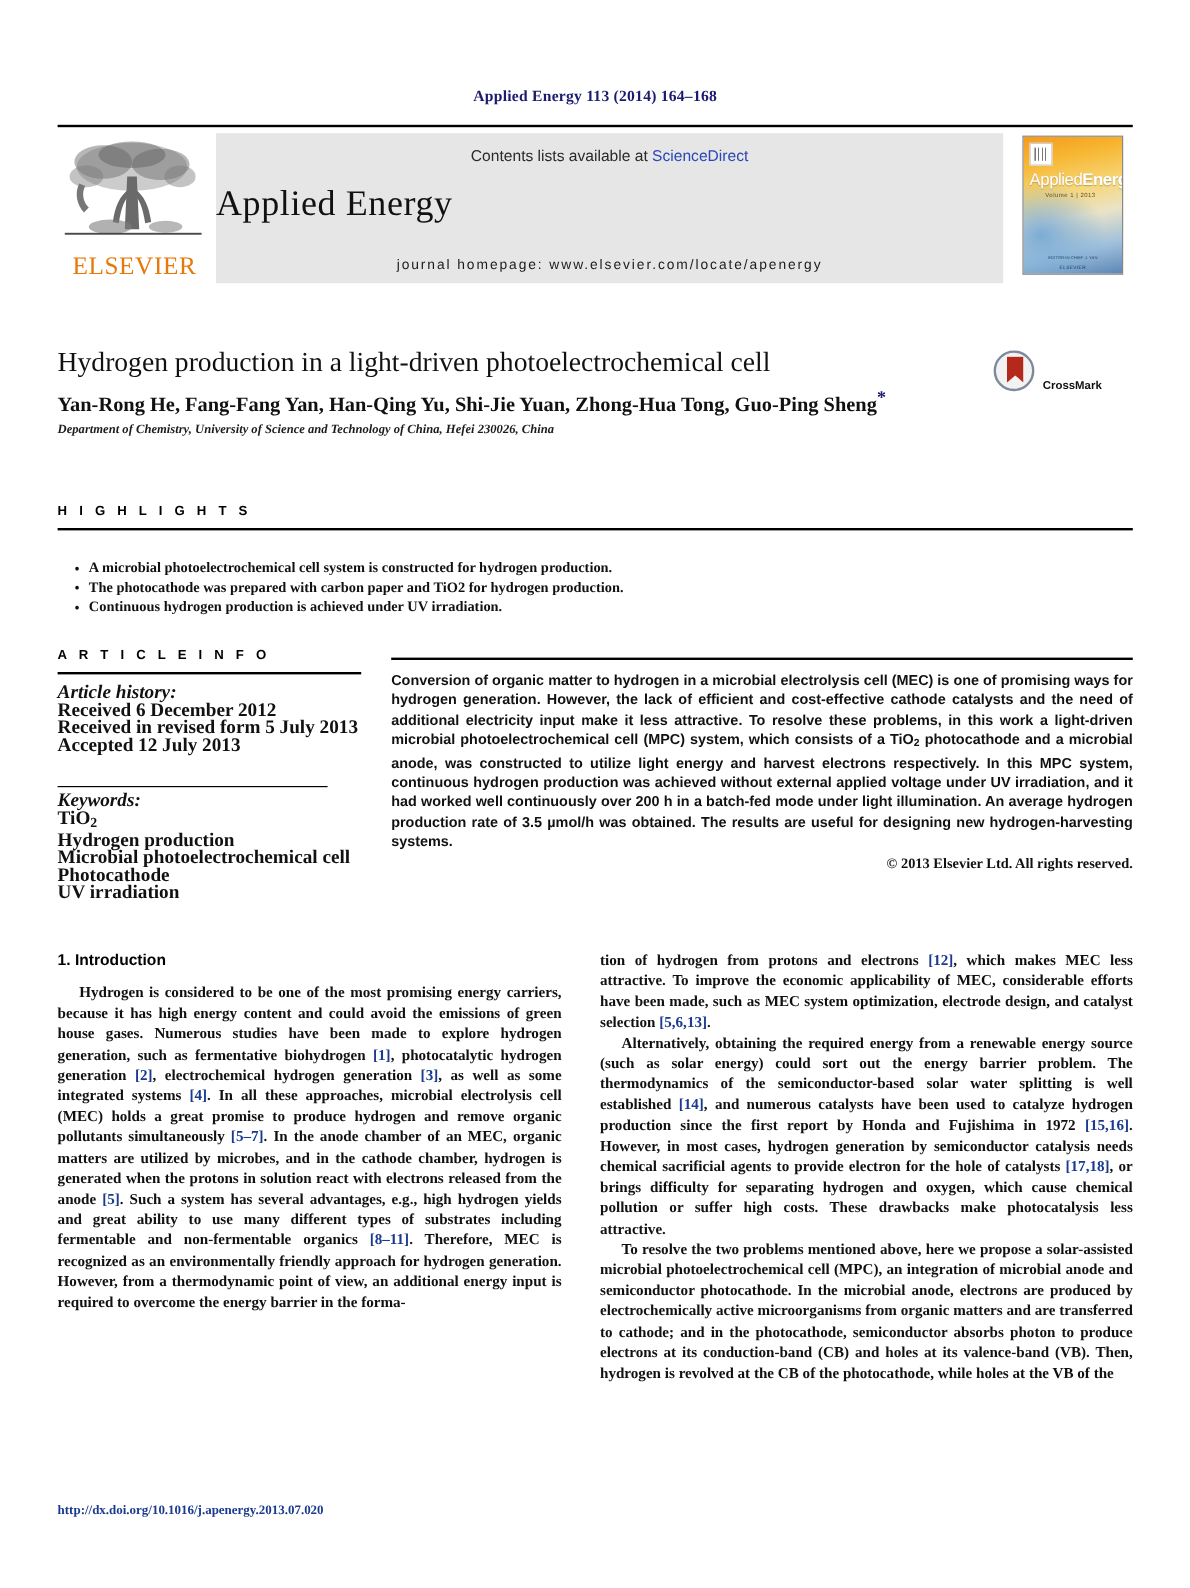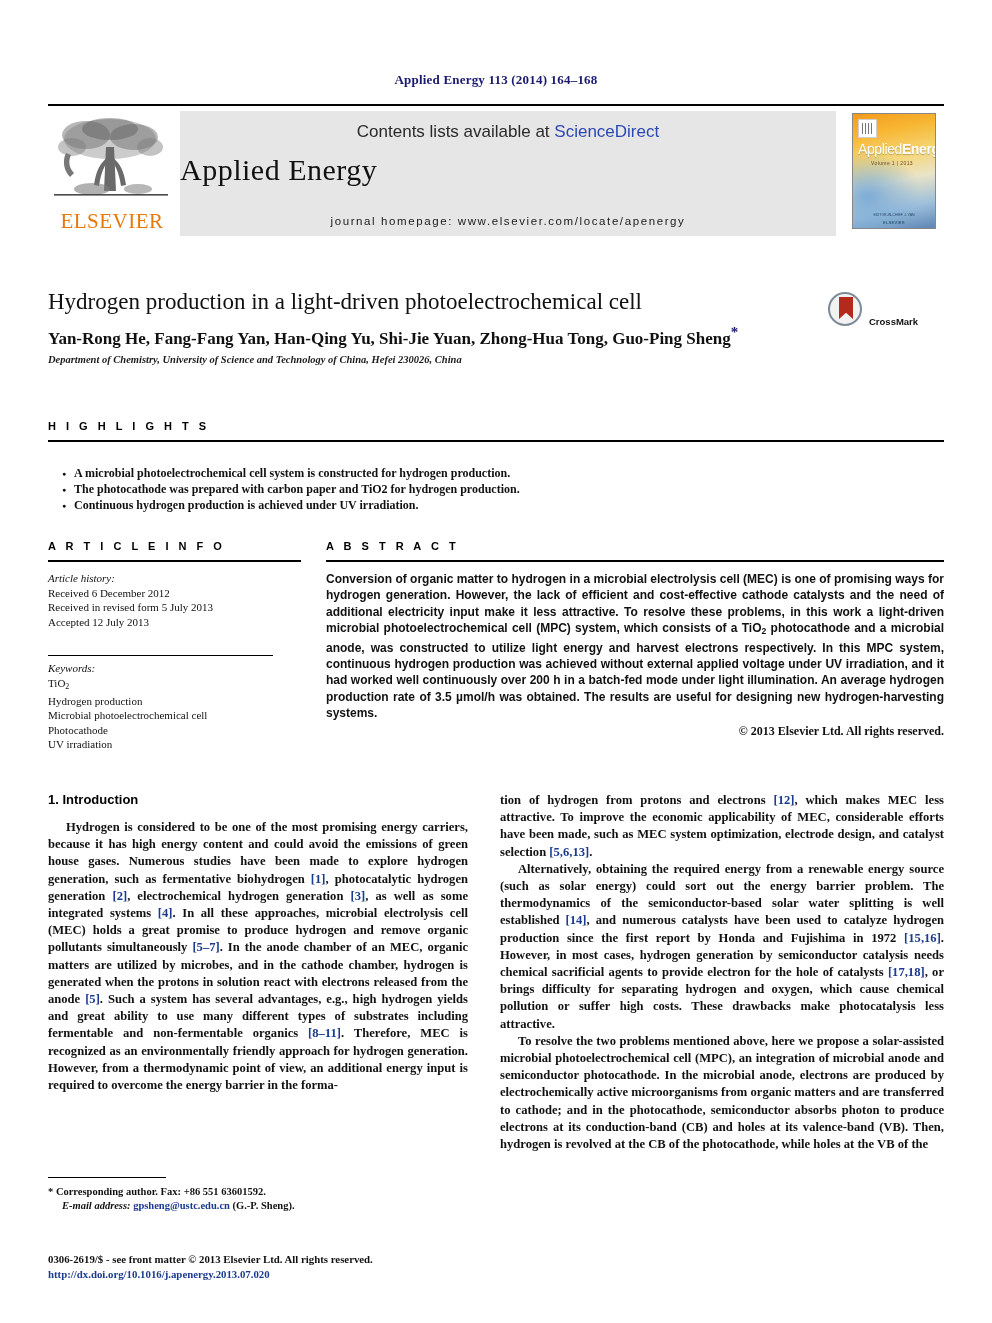--- a/index.html
+++ b/index.html
@@ -82,21 +82,21 @@
     position: relative;
     margin-left: 4px;
     margin-right: 4px;
   }
   .contents-line {
     position: absolute;
     left: 0; top: 11px;
     width: 100%;
     text-align: center;
     font-family: "Liberation Sans", sans-serif;
-    font-size: 17px;
+    font-size: 13px;
     color: #2a2a2a;
   }
   .contents-line .sd {
     color: #2b47b5;
   }
   .journal-name {
     position: absolute;
     left: 0; top: 42px;
     width: 100%;
     font-family: "Liberation Serif", serif;
@@ -306,23 +306,23 @@
     width: 253px;
   }
   .abs-col {
     position: absolute;
     left: 326px; top: 540px;
     width: 618px;
   }
   .info-body {
     padding-top: 9px;
     font-family: "Liberation Serif", serif;
-    font-size: 11px;
+    font-size: 16px;
     line-height: 14.5px;
-    font-weight: normal;
+    font-weight: bold;
     color: #111;
   }
   .info-body .lab {
     font-style: italic;
   }
   .kw-sep {
     margin-top: 26px;
     margin-bottom: 5px;
     height: 1px;
     background: #000;
@@ -504,48 +504,34 @@
       <div class="lab">Keywords:</div>
       <div>TiO<sub>2</sub></div>
       <div>Hydrogen production</div>
       <div>Microbial photoelectrochemical cell</div>
       <div>Photocathode</div>
       <div>UV irradiation</div>
     </div>
   </div>
 
   <div class="abs-col">
-    <div class="sec-head">A B S T R A C T</div>
     <div class="rule-thick"></div>
     <div class="abs-body">Conversion of organic matter to hydrogen in a microbial electrolysis cell (MEC) is one of promising ways for hydrogen generation. However, the lack of efficient and cost-effective cathode catalysts and the need of additional electricity input make it less attractive. To resolve these problems, in this work a light-driven microbial photoelectrochemical cell (MPC) system, which consists of a TiO<sub>2</sub> photocathode and a microbial anode, was constructed to utilize light energy and harvest electrons respectively. In this MPC system, continuous hydrogen production was achieved without external applied voltage under UV irradiation, and it had worked well continuously over 200 h in a batch-fed mode under light illumination. An average hydrogen production rate of 3.5&nbsp;µmol/h was obtained. The results are useful for designing new hydrogen-harvesting systems.</div>
     <div class="copyright">© 2013 Elsevier Ltd. All rights reserved.</div>
   </div>
 
   <div class="body-col-left">
     <div class="h2">1. Introduction</div>
     <p class="para">Hydrogen is considered to be one of the most promising energy carriers, because it has high energy content and could avoid the emissions of green house gases. Numerous studies have been made to explore hydrogen generation, such as fermentative biohydrogen <span class="ref">[1]</span>, photocatalytic hydrogen generation <span class="ref">[2]</span>, electrochemical hydrogen generation <span class="ref">[3]</span>, as well as some integrated systems <span class="ref">[4]</span>. In all these approaches, microbial electrolysis cell (MEC) holds a great promise to produce hydrogen and remove organic pollutants simultaneously <span class="ref">[5–7]</span>. In the anode chamber of an MEC, organic matters are utilized by microbes, and in the cathode chamber, hydrogen is generated when the protons in solution react with electrons released from the anode <span class="ref">[5]</span>. Such a system has several advantages, e.g., high hydrogen yields and great ability to use many different types of substrates including fermentable and non-fermentable organics <span class="ref">[8–11]</span>. Therefore, MEC is recognized as an environmentally friendly approach for hydrogen generation. However, from a thermodynamic point of view, an additional energy input is required to overcome the energy barrier in the forma-</p>
   </div>
 
   <div class="body-col-right">
     <p class="para cont">tion of hydrogen from protons and electrons <span class="ref">[12]</span>, which makes MEC less attractive. To improve the economic applicability of MEC, considerable efforts have been made, such as MEC system optimization, electrode design, and catalyst selection <span class="ref">[5,6,13]</span>.</p>
     <p class="para">Alternatively, obtaining the required energy from a renewable energy source (such as solar energy) could sort out the energy barrier problem. The thermodynamics of the semiconductor-based solar water splitting is well established <span class="ref">[14]</span>, and numerous catalysts have been used to catalyze hydrogen production since the first report by Honda and Fujishima in 1972 <span class="ref">[15,16]</span>. However, in most cases, hydrogen generation by semiconductor catalysis needs chemical sacrificial agents to provide electron for the hole of catalysts <span class="ref">[17,18]</span>, or brings difficulty for separating hydrogen and oxygen, which cause chemical pollution or suffer high costs. These drawbacks make photocatalysis less attractive.</p>
     <p class="para">To resolve the two problems mentioned above, here we propose a solar-assisted microbial photoelectrochemical cell (MPC), an integration of microbial anode and semiconductor photocathode. In the microbial anode, electrons are produced by electrochemically active microorganisms from organic matters and are transferred to cathode; and in the photocathode, semiconductor absorbs photon to produce electrons at its conduction-band (CB) and holes at its valence-band (VB). Then, hydrogen is revolved at the CB of the photocathode, while holes at the VB of the</p>
   </div>
 
-  <div class="footnote">
-    <div class="fn-rule"></div>
-    <div class="fn-line">
-      <span>*</span>
-      <span>Corresponding author. Fax: +86 551 63601592.</span>
-    </div>
-    <div class="fn-line fn-indent">
-      <span class="it">E-mail address:</span>
-      <span class="link">gpsheng@ustc.edu.cn</span>
-      <span>(G.-P. Sheng).</span>
-    </div>
-  </div>
 
   <div class="footer">
-    <div>0306-2619/$ - see front matter © 2013 Elsevier Ltd. All rights reserved.</div>
     <div class="doi">http://dx.doi.org/10.1016/j.apenergy.2013.07.020</div>
   </div>
 
 </div>
 
 </body></html>

